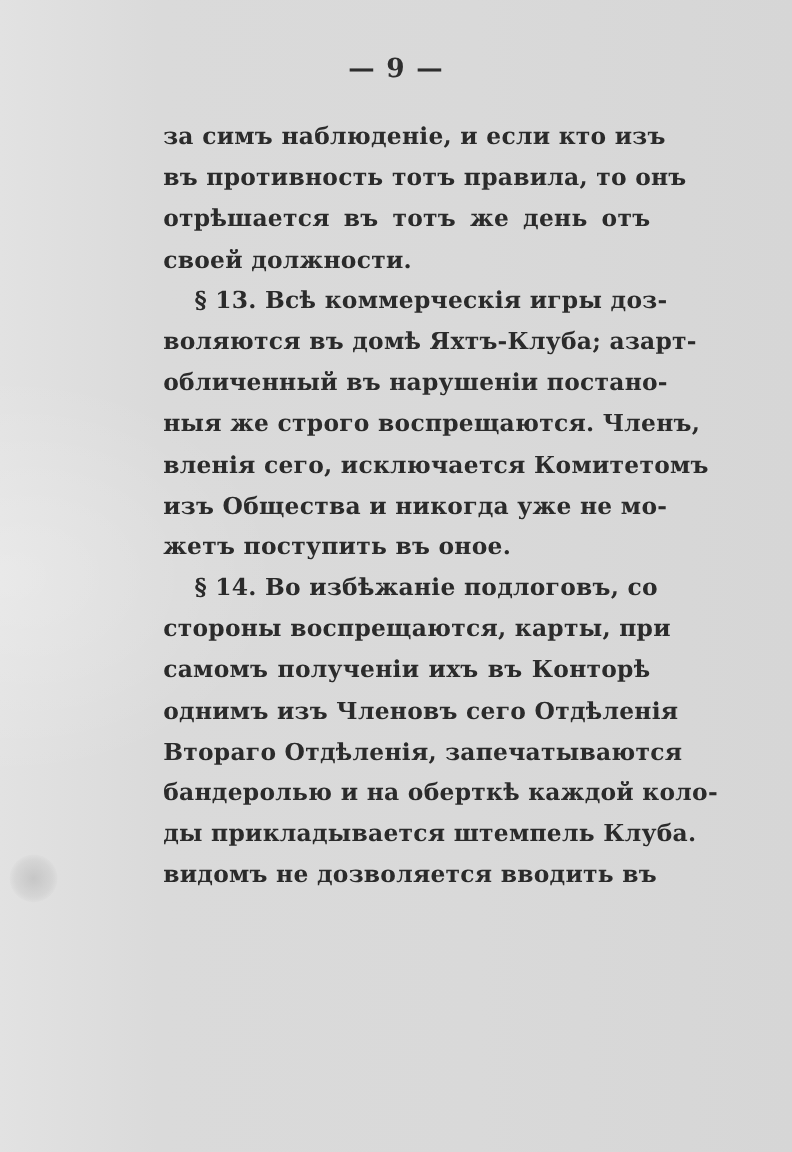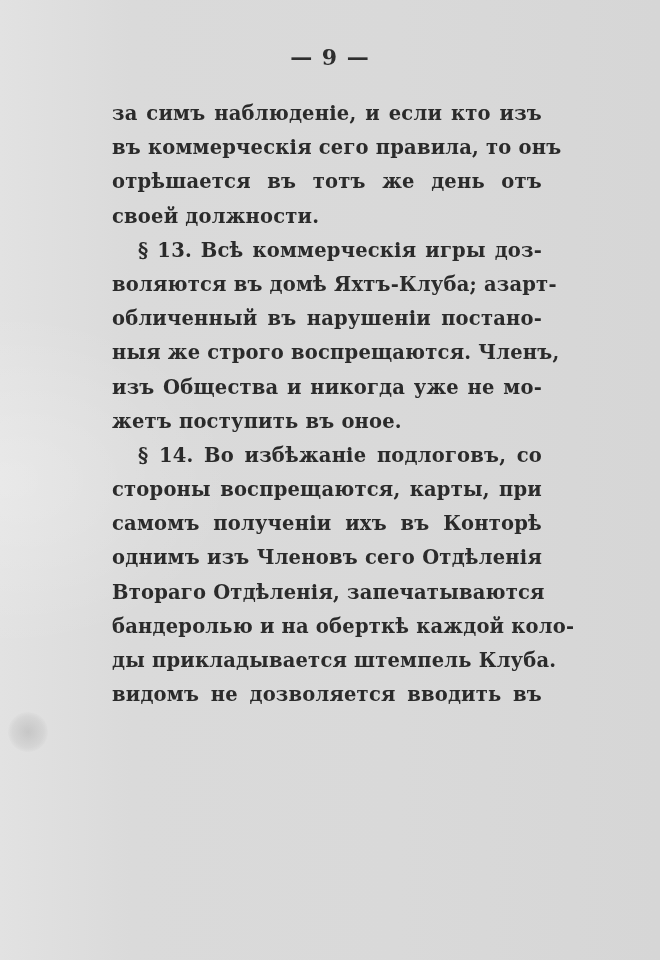--- a/index.html
+++ b/index.html
@@ -51,50 +51,52 @@
     .line {
       height: 34.2px;
       line-height: 34.2px;
       font-size: 19.5px;
       font-weight: bold;
       white-space: nowrap;
       text-align: justify;
       text-align-last: justify;
       color: #2b2b2b;
       letter-spacing: 0.2px;
+      margin-left: 24px;
     }
     .line.last {
       text-align-last: left;
     }
     .line.indent {
       padding-left: 26px;
     }
   </style>
 </head>
 <body>
 
 <div class="page">
   <div class="smudge"></div>
 
   <div class="page-number">— 9 —</div>
 
   <div class="text-block">
 
     <div>
       <div class="line">за симъ наблюденіе, и если кто изъ</div>
-      <div class="line">въ коммерческія сего правила, то онъ</div>
+      <div class="line">въ противность тотъ правила, то онъ</div>
       <div class="line">отрѣшается въ тотъ же день отъ</div>
       <div class="line last">своей должности.</div>
     </div>
 
     <div>
       <div class="line indent">§ 13. Всѣ коммерческія игры доз-</div>
       <div class="line">воляются въ домѣ Яхтъ-Клуба; азарт-</div>
       <div class="line">обличенный въ нарушеніи постано-</div>
       <div class="line">ныя же строго воспрещаются. Членъ,</div>
+      <div class="line">вленія сего, исключается Комитетомъ</div>
       <div class="line">изъ Общества и никогда уже не мо-</div>
       <div class="line last">жетъ поступить въ оное.</div>
     </div>
 
     <div>
       <div class="line indent">§ 14. Во избѣжаніе подлоговъ, со</div>
       <div class="line">стороны воспрещаются, карты, при</div>
       <div class="line">самомъ полученіи ихъ въ Конторѣ</div>
       <div class="line">однимъ изъ Членовъ сего Отдѣленія</div>
       <div class="line">Втораго Отдѣленія, запечатываются</div>

